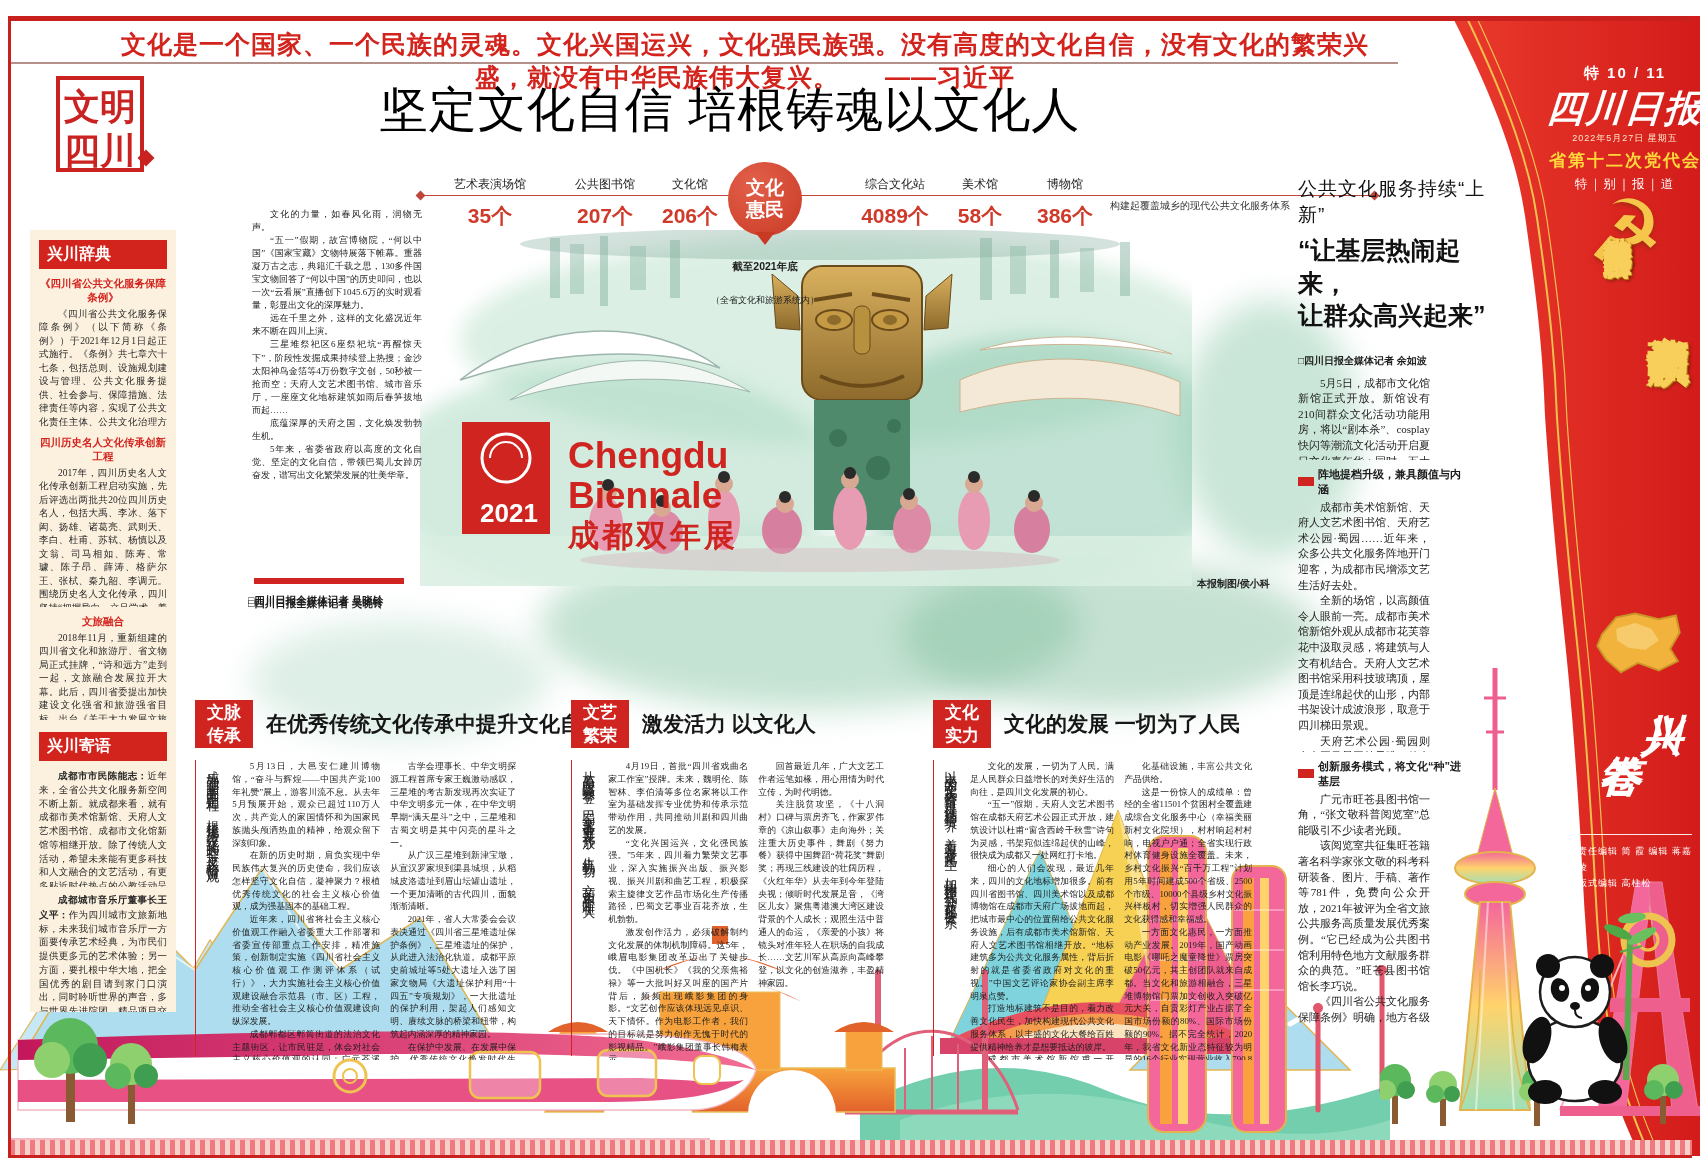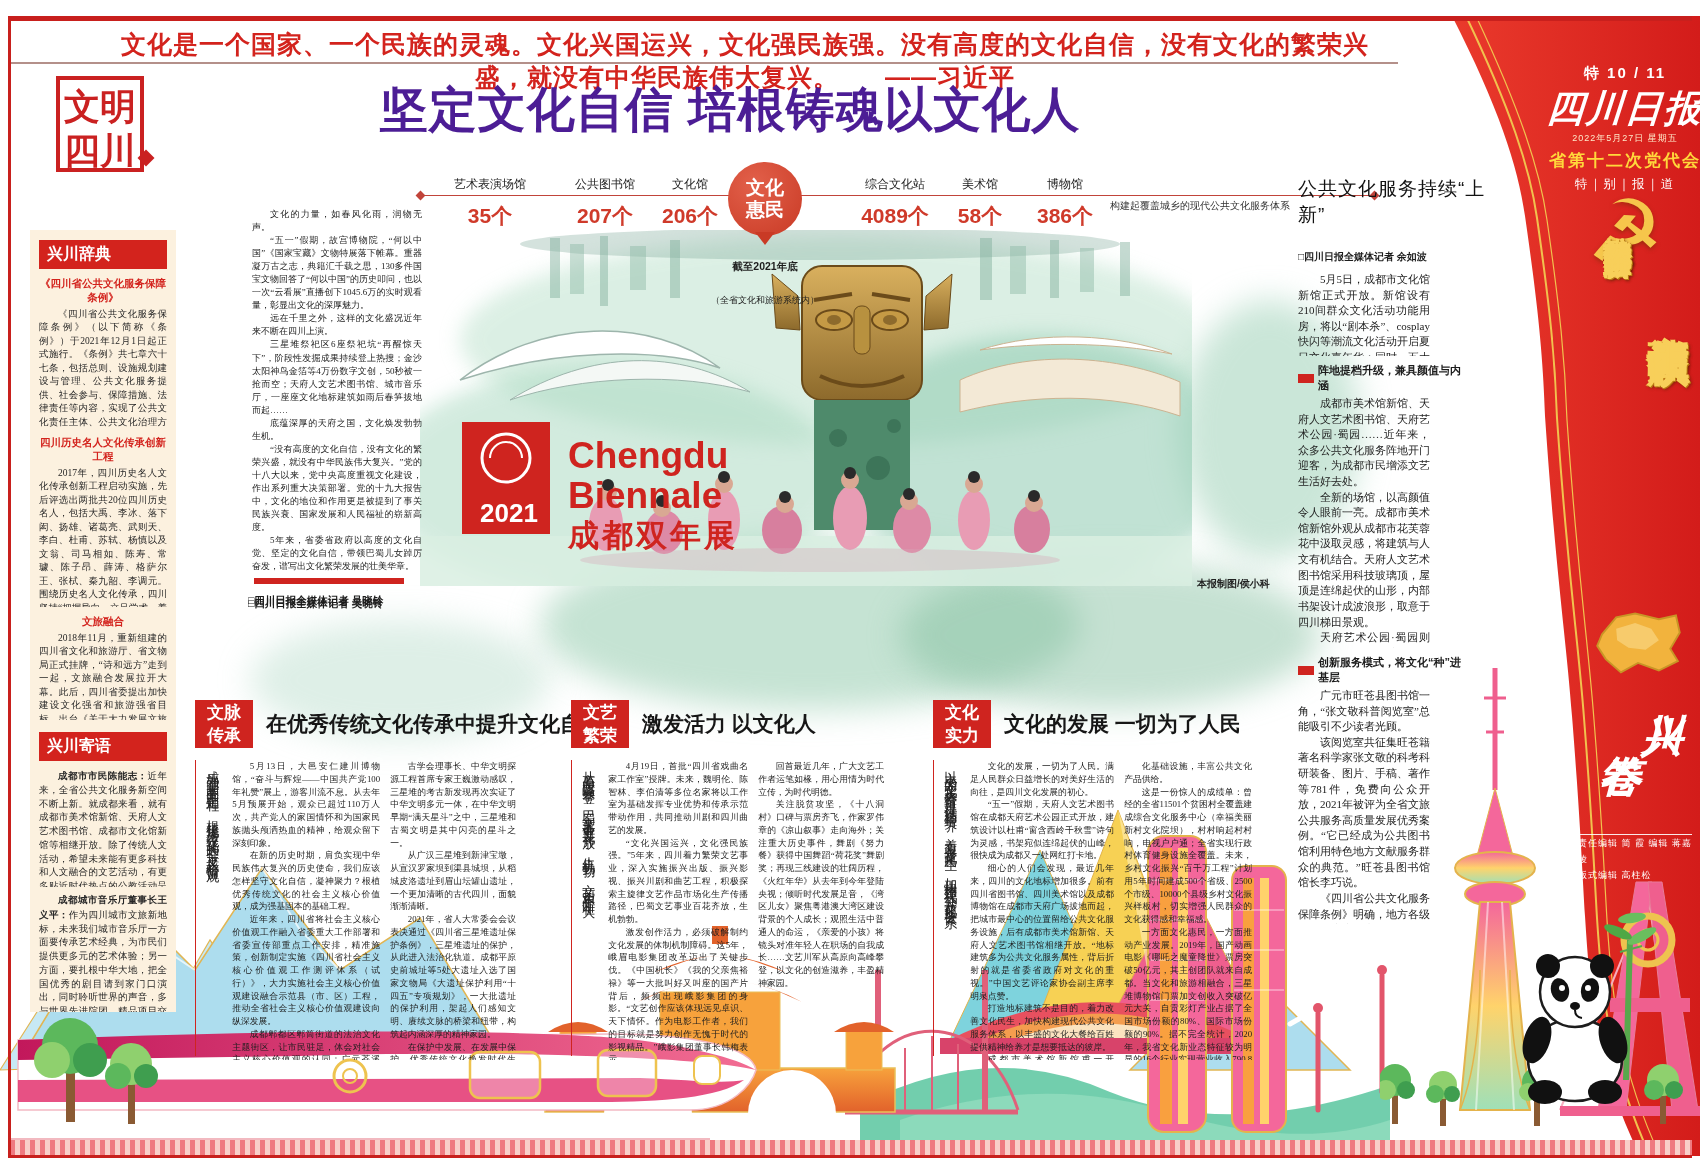--- a/index.html
+++ b/index.html
@@ -24,22 +24,22 @@
   .side-header{background:#d3231d;color:#fff;font-weight:bold;font-size:16px;padding:4px 8px;margin-bottom:8px;}
   .entry-term{color:#d3231d;font-weight:bold;font-size:10.5px;text-align:center;margin:8px 0 3px;}
   .entry{font-family:"Liberation Serif",serif;font-size:9.5px;line-height:1.42;text-align:justify;color:#262626;overflow:hidden;}
   .entry p,.lead p,.bcol p,.ra-box p{margin:0;text-indent:2em;}
   .e1{max-height:120px;} .e2{max-height:140px;} .e3{max-height:88px;}
   .msg{font-family:"Liberation Serif",serif;font-size:9.5px;line-height:1.45;text-align:justify;color:#262626;
        overflow:hidden;margin:6px 0 0;text-indent:2em;}
   .m1{max-height:118px;} .m2{max-height:140px;}
   .msg b{font-family:"Liberation Sans",sans-serif;}
   
-  .main-headline{left:350px;top:78px;width:760px;text-align:center;font-size:48px;font-weight:700;
-                 color:#4c1d95;letter-spacing:1px;white-space:nowrap;z-index:3;}
+  .main-headline{left:350px;top:78px;width:760px;text-align:center;font-size:48px;font-weight:400;
+                 color:#000000;letter-spacing:1px;white-space:nowrap;z-index:3;}
   .stats{left:420px;top:168px;width:965px;height:110px;z-index:3;}
   .stats-line{position:absolute;top:27px;left:0;width:955px;height:1px;background:#c1443a;}
   .stats-line::before,.stats-line::after{content:"";position:absolute;top:-3px;width:7px;height:7px;background:#c1443a;transform:rotate(45deg);}
   .stats-line::before{left:-3px;} .stats-line::after{right:-3px;}
   .stat{position:absolute;top:8px;width:96px;margin-left:-48px;text-align:center;}
   .stat .lb{font-size:12px;color:#222;}
   .stat .vl{font-size:21px;font-weight:bold;color:#cf3a2a;margin-top:9px;}
   .pin{position:absolute;left:308px;top:-6px;width:74px;height:74px;border-radius:50%;
        background:radial-gradient(circle at 35% 30%,#e2604a,#c93a25);color:#fff;display:flex;
        flex-direction:column;align-items:center;justify-content:center;font-size:19px;font-weight:bold;line-height:1.15;}
@@ -92,21 +92,21 @@
   .rb-emblem{left:1563px;top:188px;width:124px;text-align:center;font-size:86px;color:#f6c64b;line-height:1;
              text-shadow:0 2px 4px rgba(110,50,0,.55);}
   .gold-vert{writing-mode:vertical-rl;font-weight:900;color:#f8cf5a;
              text-shadow:1px 1px 0 #b97a12,2px 2px 3px rgba(90,40,0,.45);}
   .slogan-sub{left:1598px;top:214px;height:420px;font-size:29px;letter-spacing:1px;}
   .slogan-main{left:1640px;top:300px;height:300px;font-size:43px;letter-spacing:2px;}
   .rb-map{left:1592px;top:606px;width:92px;height:74px;}
   .script{writing-mode:vertical-rl;color:#fff;font-family:"DejaVu Serif",serif;font-style:italic;font-weight:bold;}
   .script1{left:1634px;top:680px;height:120px;font-size:42px;}
   .script2{left:1592px;top:722px;height:130px;font-size:42px;}
-  .rb-credits{left:1578px;top:834px;width:114px;border-top:1px solid rgba(255,255,255,.9);
+  .rb-credits{left:1578px;top:834px;width:114px;border-top:1px solid rgba(255,255,255,.9);padding-top:8px;
               color:#fff;font-size:9px;line-height:1.8;letter-spacing:1px;}
   
   .illu-main{left:0px;top:640px;width:1390px;height:526px;z-index:2;pointer-events:none;}
   .illu-right{left:1380px;top:640px;width:320px;height:526px;z-index:6;pointer-events:none;}
   .ground{left:10px;top:1140px;width:1682px;height:16px;z-index:6;
           background:repeating-linear-gradient(90deg,#ef7a80 0 5px,#f9cfc9 5px 10px);}
 </style>
 </head>
 <body>
 
@@ -185,21 +185,20 @@
     </div>
   <div class="stats-tail">构建起覆盖城乡的现代公共文化服务体系</div>
 </div>
 
 <div class="abs lead">
     <p>文化的力量，如春风化雨，润物无声。</p>
     <p>“五一”假期，故宫博物院，“何以中国”《国家宝藏》文物特展落下帷幕。重器凝万古之志，典籍汇千载之思，130多件国宝文物回答了“何以中国”的历史叩问，也以一次“云看展”直播创下1045.6万的实时观看量，彰显出文化的深厚魅力。</p>
     <p>远在千里之外，这样的文化盛况近年来不断在四川上演。</p>
     <p>三星堆祭祀区6座祭祀坑“再醒惊天下”，阶段性发掘成果持续登上热搜；金沙太阳神鸟金箔等4万份数字文创，50秒被一抢而空；天府人文艺术图书馆、城市音乐厅，一座座文化地标建筑如雨后春笋拔地而起……</p>
     <p>底蕴深厚的天府之国，文化焕发勃勃生机。</p>
-    <p>“没有高度的文化自信，没有文化的繁荣兴盛，就没有中华民族伟大复兴。”党的十八大以来，党中央高度重视文化建设，作出系列重大决策部署。党的十九大报告中，文化的地位和作用更是被提到了事关民族兴衰、国家发展和人民福祉的崭新高度。</p>
     <p>5年来，省委省政府以高度的文化自觉、坚定的文化自信，带领巴蜀儿女踔厉奋发，谱写出文化繁荣发展的壮美华章。</p>
   </div>
 <div class="abs lead-rule"></div>
 <div class="abs lead-byline">□四川日报全媒体记者 吴晓铃</div>
 
 <svg class="abs collage" viewBox="0 0 772 356">
   <defs>
     <filter id="soft">
         <feGaussianBlur stdDeviation="10"></feGaussianBlur>
       </filter>
@@ -302,20 +301,24 @@
     <text x="148" y="278" font-size="37">Biennale</text>
     <text x="148" y="316" font-size="31" letter-spacing="3">成都双年展</text>
   </g>
 </svg>
 <div class="abs collage-caption">本报制图/侯小科</div>
 
 <div class="abs mid-byline">□四川日报全媒体记者 吴晓铃</div>
 
 <div class="abs right-article">
   <div class="kicker">公共文化服务持续“上新”</div>
+  <div class="ra-title">
+    <div>“让基层热闹起来，</div>
+    <div>让群众高兴起来”</div>
+  </div>
   <div class="ra-byline">□四川日报全媒体记者 余如波</div>
   <div class="ra-box ra-intro">
       <p>5月5日，成都市文化馆新馆正式开放。新馆设有210间群众文化活动功能用房，将以“剧本杀”、cosplay快闪等潮流文化活动开启夏日文化嘉年华；同时，五大系列超20个品牌的文艺项目，将满足不同年龄段的文艺生活需求。</p>
     </div>
   <div class="ra-sec-head">
       <span class="red-sq"></span>
       <span>阵地提档升级，兼具颜值与内涵</span>
     </div>
   <div class="ra-box ra-s1">
       <p>成都市美术馆新馆、天府人文艺术图书馆、天府艺术公园·蜀园……近年来，众多公共文化服务阵地开门迎客，为成都市民增添文艺生活好去处。</p>

